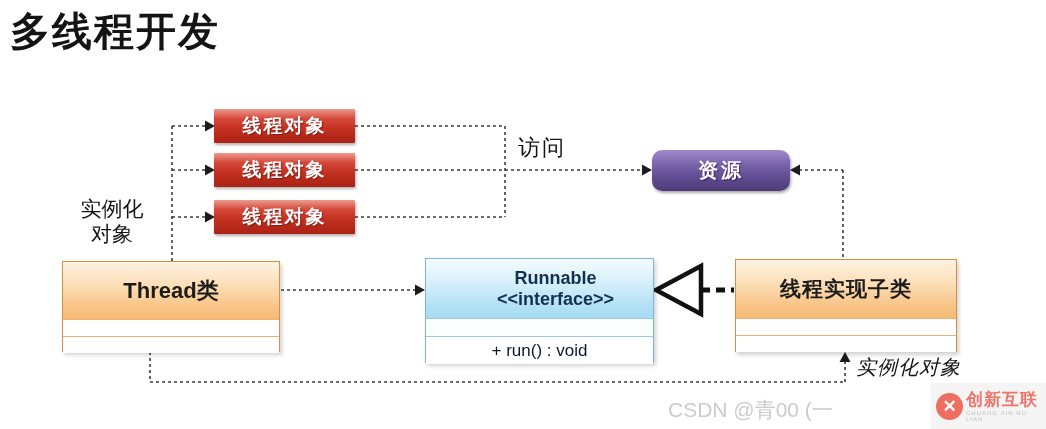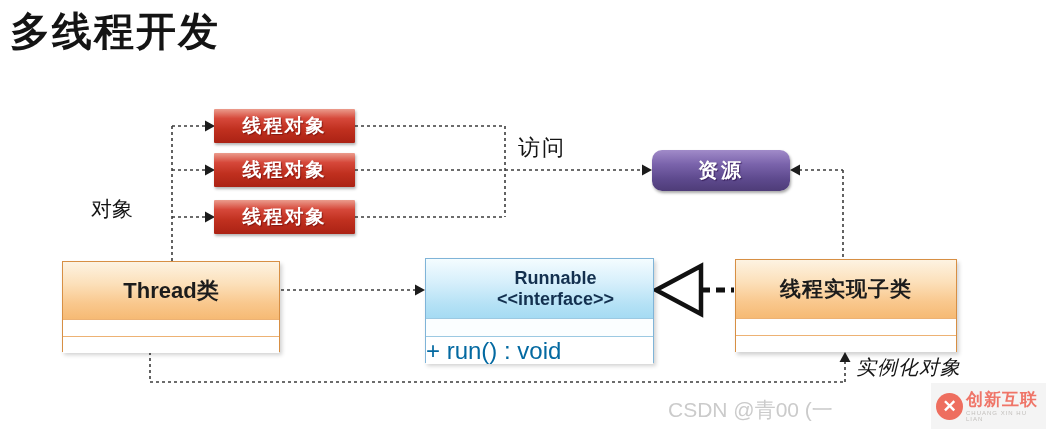--- a/index.html
+++ b/index.html
@@ -39,21 +39,21 @@
   .uml-orange .row { border-top:1px solid #edb274; }
   .uml-blue { border:1px solid #7fb4d8; }
   .uml-blue .hdr { background:linear-gradient(180deg,#f4fcff 0%,#d6effb 40%,#b4e1f5 78%,#a5dbf3 100%); color:#13304f;padding-left:32px; }
   .uml-blue .row { border-top:1px solid #9cc9e2; }
   .thread-box { left:62px; top:261px; width:218px; height:91px; }
   .thread-box .hdr { height:57px; font-size:22px; }
   .thread-box .row { height:16px; }
   .runnable-box { left:425px; top:258px; width:229px; height:105px; }
   .runnable-box .hdr { height:59px; font-size:18px; line-height:21px; }
   .runnable-box .row1 { height:17px; background:#fbfeff; }
-  .runnable-box .row2 { height:27px; font-size:24px; color:#0369a1; text-align:left; line-height:27px; }
+  .runnable-box .row2 { height:27px; font-size:17px; color:#0f172a; text-align:center; line-height:27px; }
   .subclass-box { left:735px; top:259px; width:222px; height:93px; }
   .subclass-box .hdr { height:58px; font-size:21px; letter-spacing:1px; }
   .subclass-box .row { height:16px; }
   
   .lbl { position:absolute; font-weight:normal; color:#141414; }
   .lbl-access { left:518px; top:133px; font-size:22px; letter-spacing:2px; }
   .lbl-inst-left { left:74px; top:196px; width:76px; font-size:21px; line-height:25px; text-align:center; }
   .lbl-inst-bottom { left:856px; top:354px; font-size:20px; font-style:italic; letter-spacing:1px; }
   
   .wm-text { position:absolute; left:668px; top:396px; font-size:21px; color:#cbcbcb; }
@@ -131,20 +131,21 @@
   <div class="red-box" style="top:200px;">
     <span>线程对象</span>
   </div>
 
   <div class="purple-box">
     <span>资源</span>
   </div>
 
   <div class="lbl lbl-access">访问</div>
   <div class="lbl lbl-inst-left">
+    <div>实例化</div>
     <div>对象</div>
   </div>
   <div class="lbl lbl-inst-bottom">实例化对象</div>
 
   <div class="uml uml-orange thread-box">
     <div class="hdr">
       <span>Thread类</span>
     </div>
     <div class="row"></div>
     <div class="row"></div>

